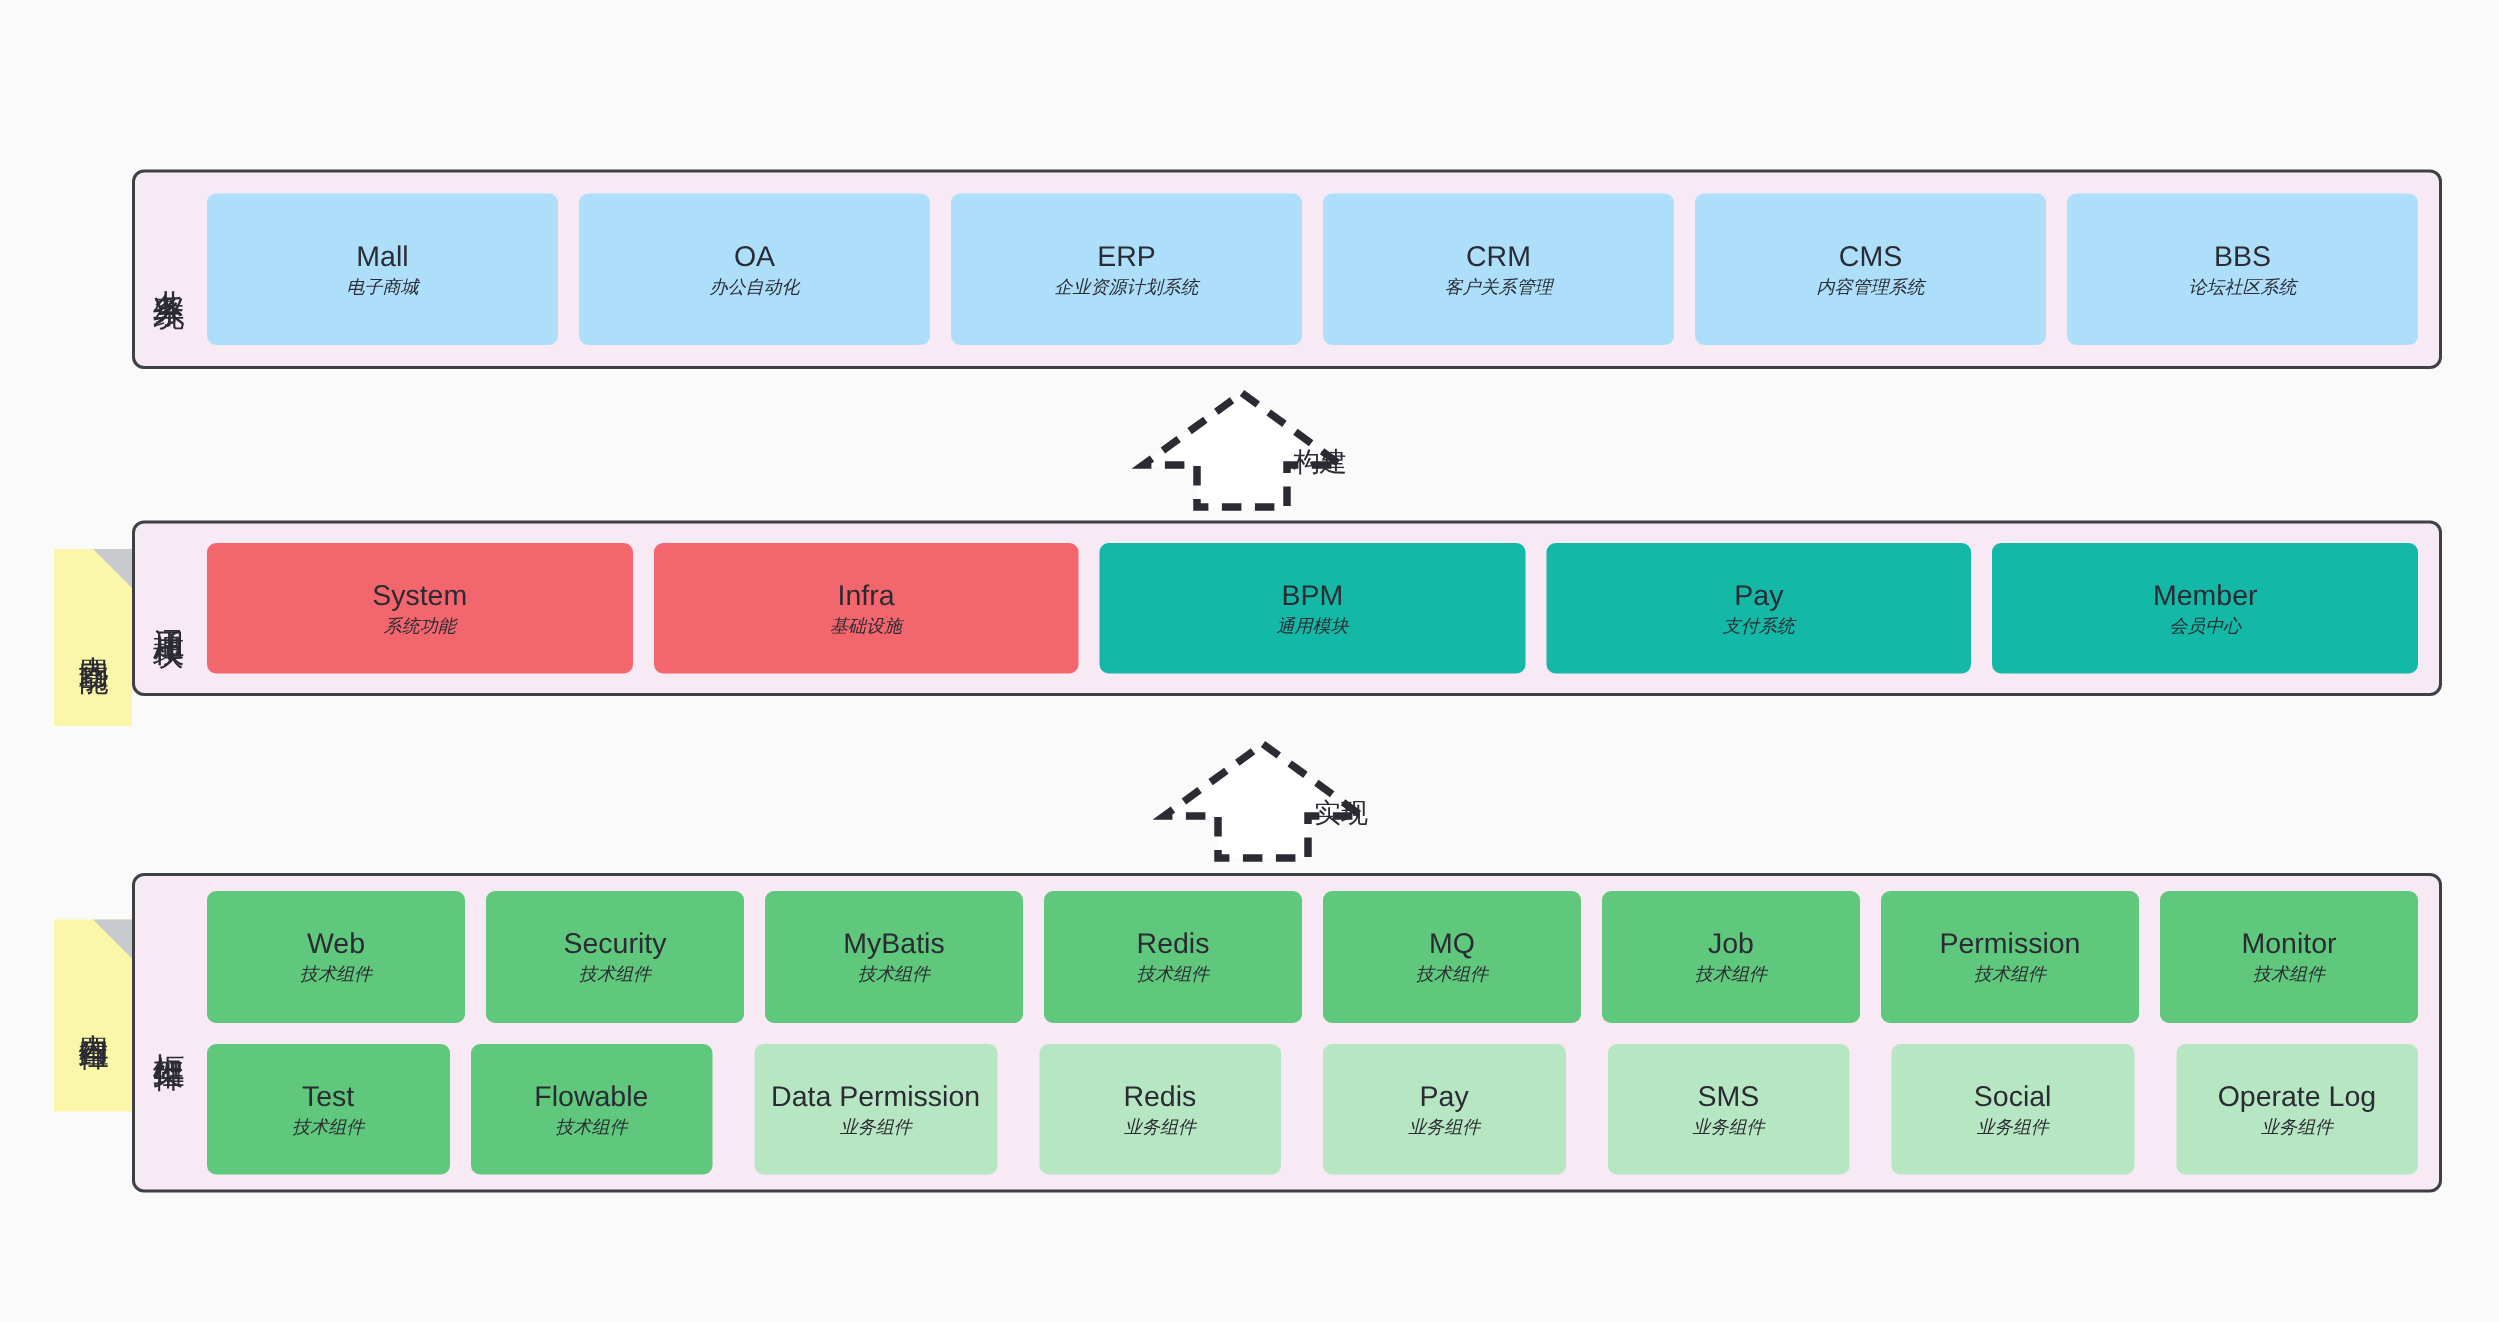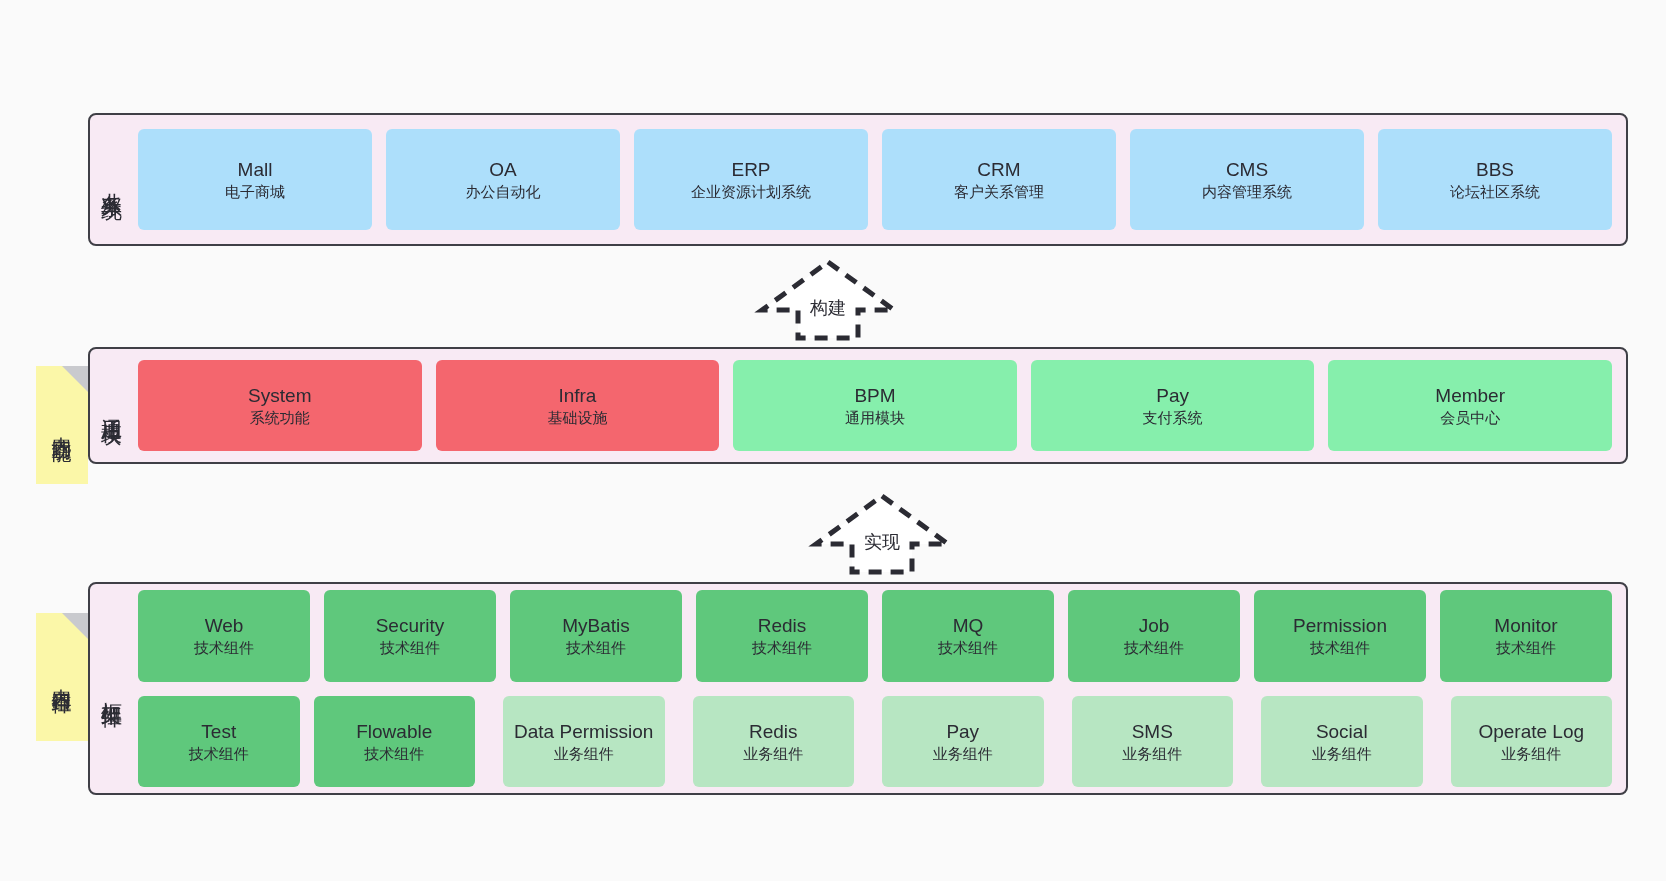--- a/index.html
+++ b/index.html
@@ -58,25 +58,25 @@
     flex-direction: column;
     align-items: center;
     justify-content: center;
     text-align: center;
     line-height: 1.28;
     color: #2b2b33;
     padding: 24px 4px;
     overflow: hidden;
   }
   .card .t1 { font-size: 19px; }
-  .card .t2 { font-size: 15px; }
+  .card .t2 { font-size: 12px; font-style: italic; }
 
   .blue       { background: #addffb; }
   .red-strong { background: #f4666e; }
-  .red-soft   { background: #86efac; }
+  .red-soft   { background: #14b8a6; }
   .green-strong { background: #5fc87c; }
   .green-soft   { background: #b7e6c2; margin-left: 14px; }
 
   
   .note {
     position: absolute;
     background: #fbf7a8;
     display: flex;
     align-items: center;
     justify-content: center;
@@ -96,21 +96,21 @@
     border-left: 26px solid transparent;
   }
 
   
   .arrow { position: absolute; }
   .arrow svg { display: block; overflow: visible; }
   .arrow .lbl {
     position: absolute;
     left: 0; right: 0;
     top: 38px;
-    text-align: center;
+    text-align: right;
     font-size: 18px;
     color: #2b2b33;
     background: transparent;
     user-select: none;
   }
 </style>
 </head>
 <body>
 
 <div id="stage">
@@ -180,21 +180,21 @@
           <span class="t2">支付系统</span>
         </div>
         <div class="card red-soft">
           <span class="t1">Member</span>
           <span class="t2">会员中心</span>
         </div>
       </div>
     </div>
   </div>
 
-  <div class="arrow" style="left:812px; top:492px; width:140px; height:84px;">
+  <div class="arrow" style="left:772px; top:492px; width:140px; height:84px;">
     <svg width="140" height="84" viewBox="0 0 140 84" aria-hidden="true">
       <path d="M70 4 L136 52 L100 52 L100 80 L40 80 L40 52 L4 52 Z" fill="#ffffff" stroke="#2b2b33" stroke-width="5" stroke-dasharray="13 9" stroke-linejoin="miter"></path>
     </svg>
     <div class="lbl">实现</div>
   </div>
 
   <div class="note" style="left:36px; top:613px; width:52px; height:128px;">
     <span class="fold"></span>
     <span>内置组件</span>
   </div>

